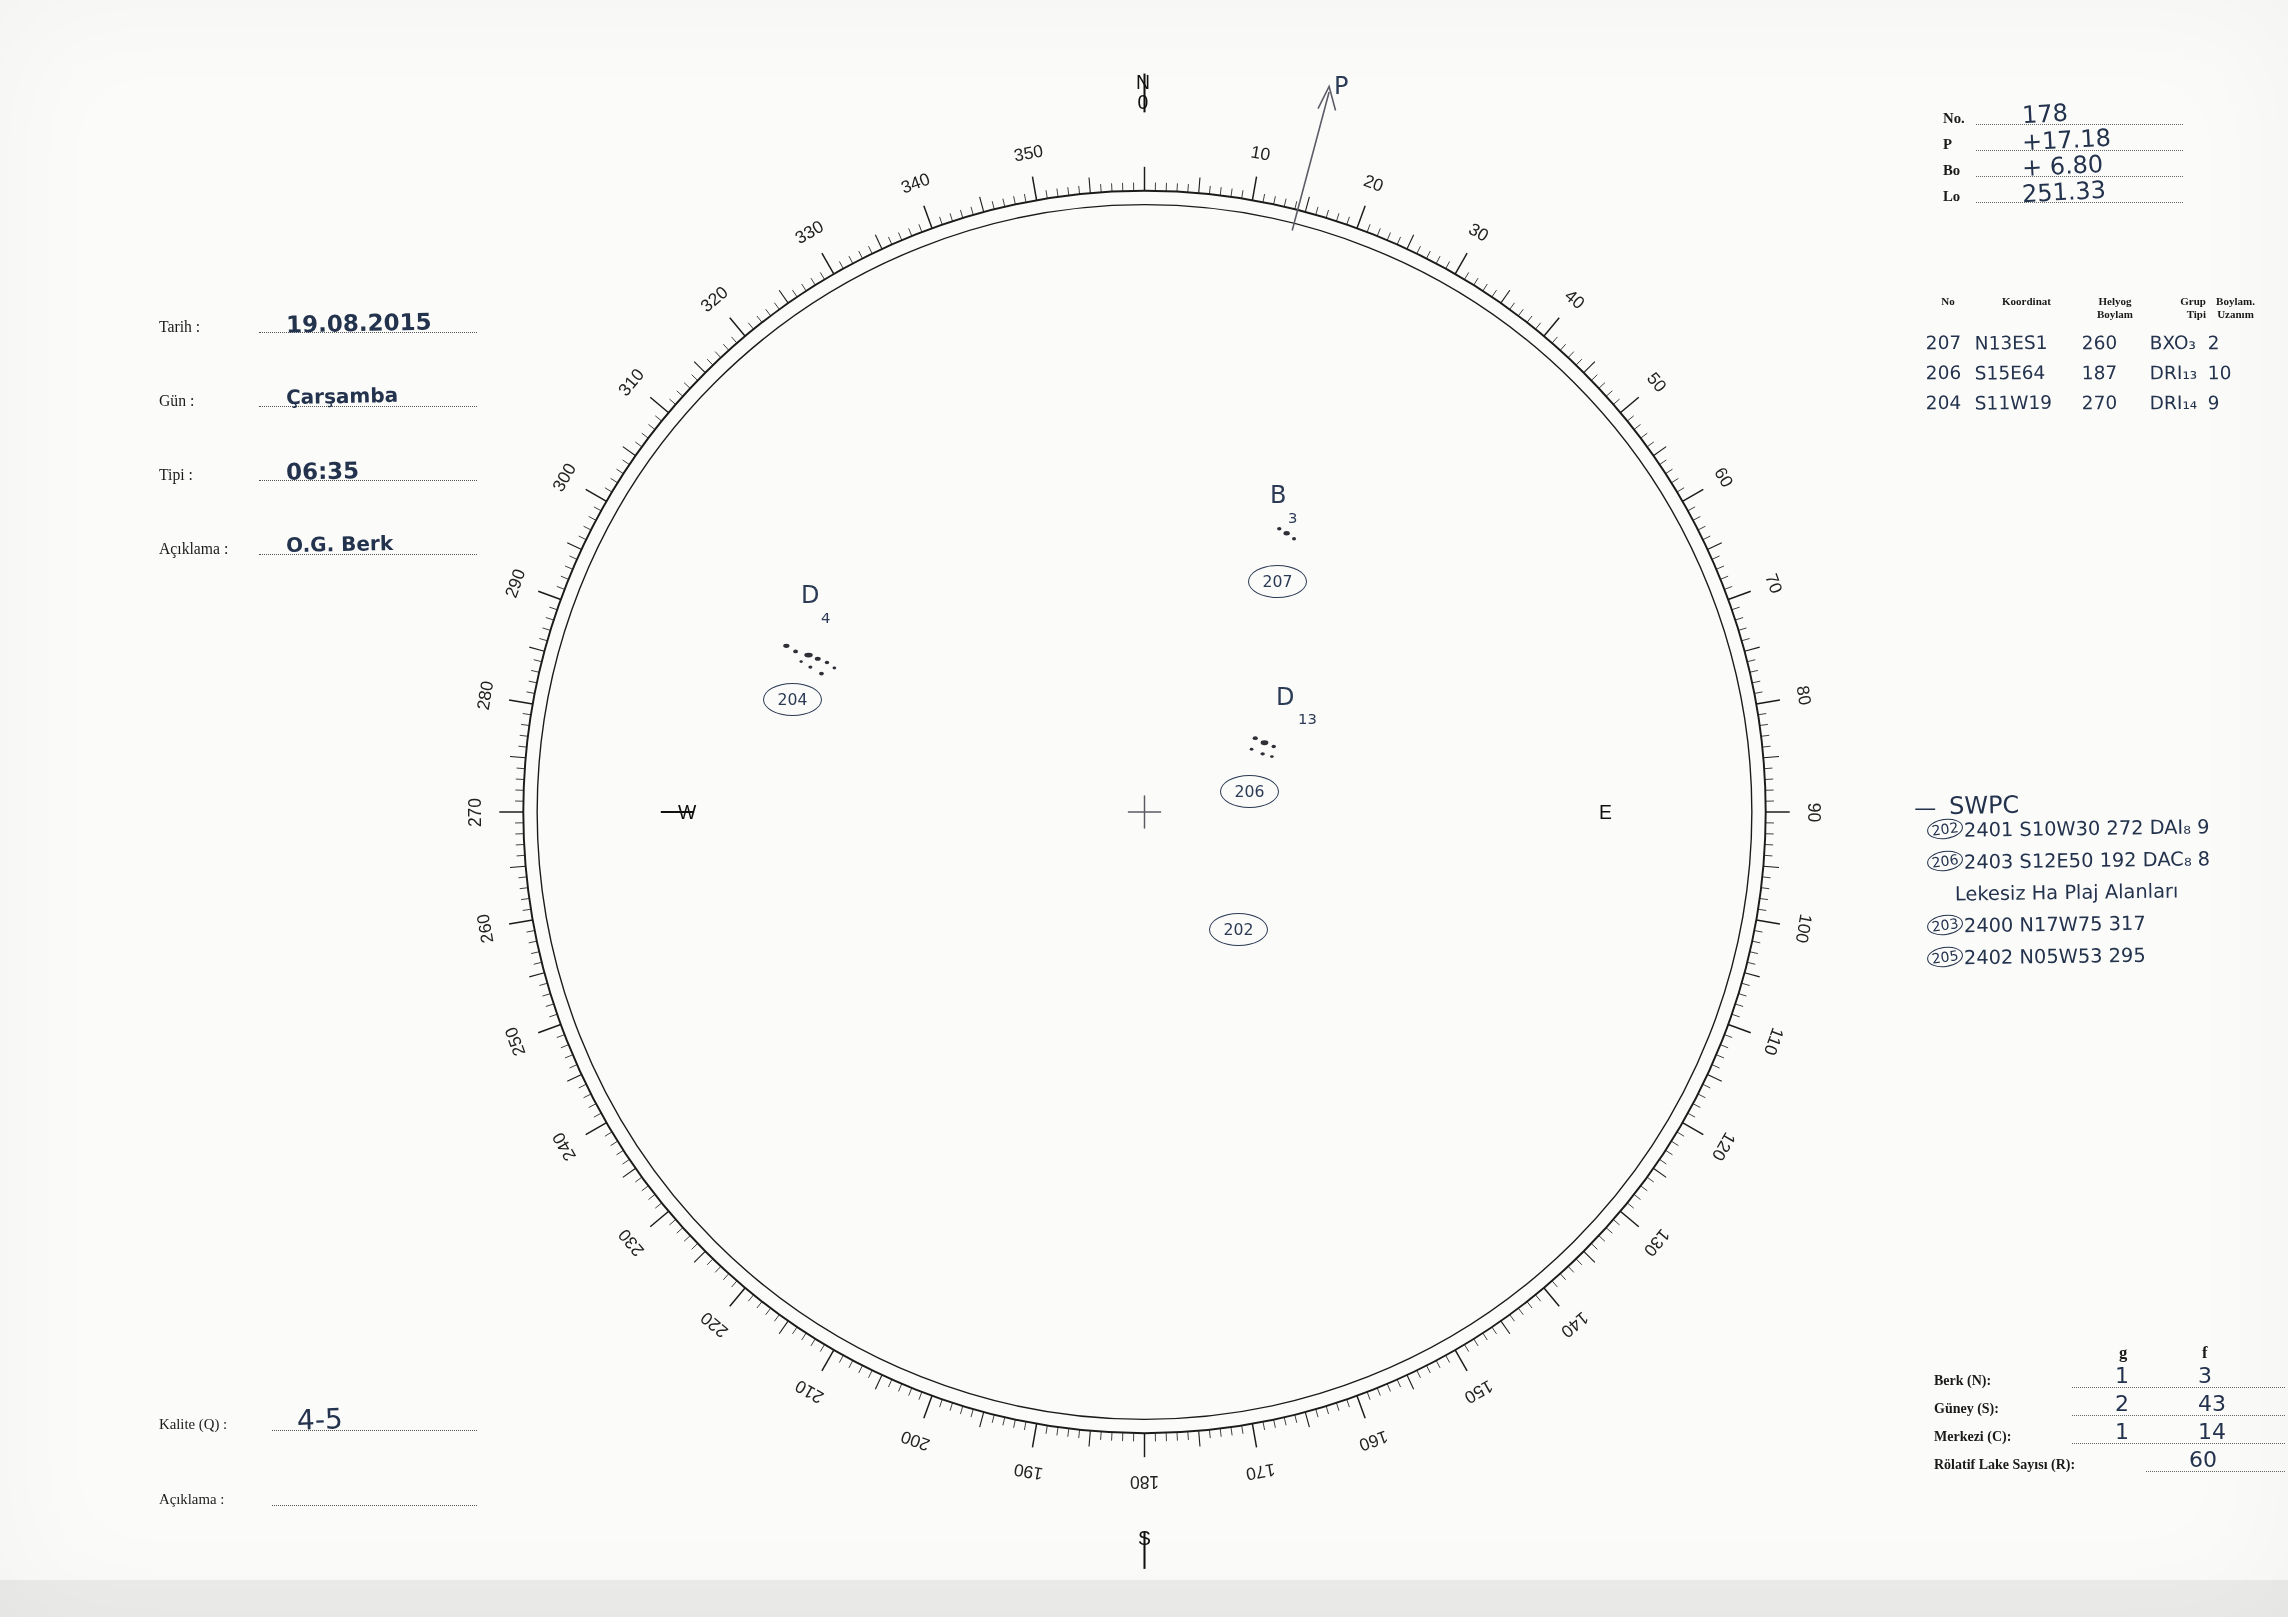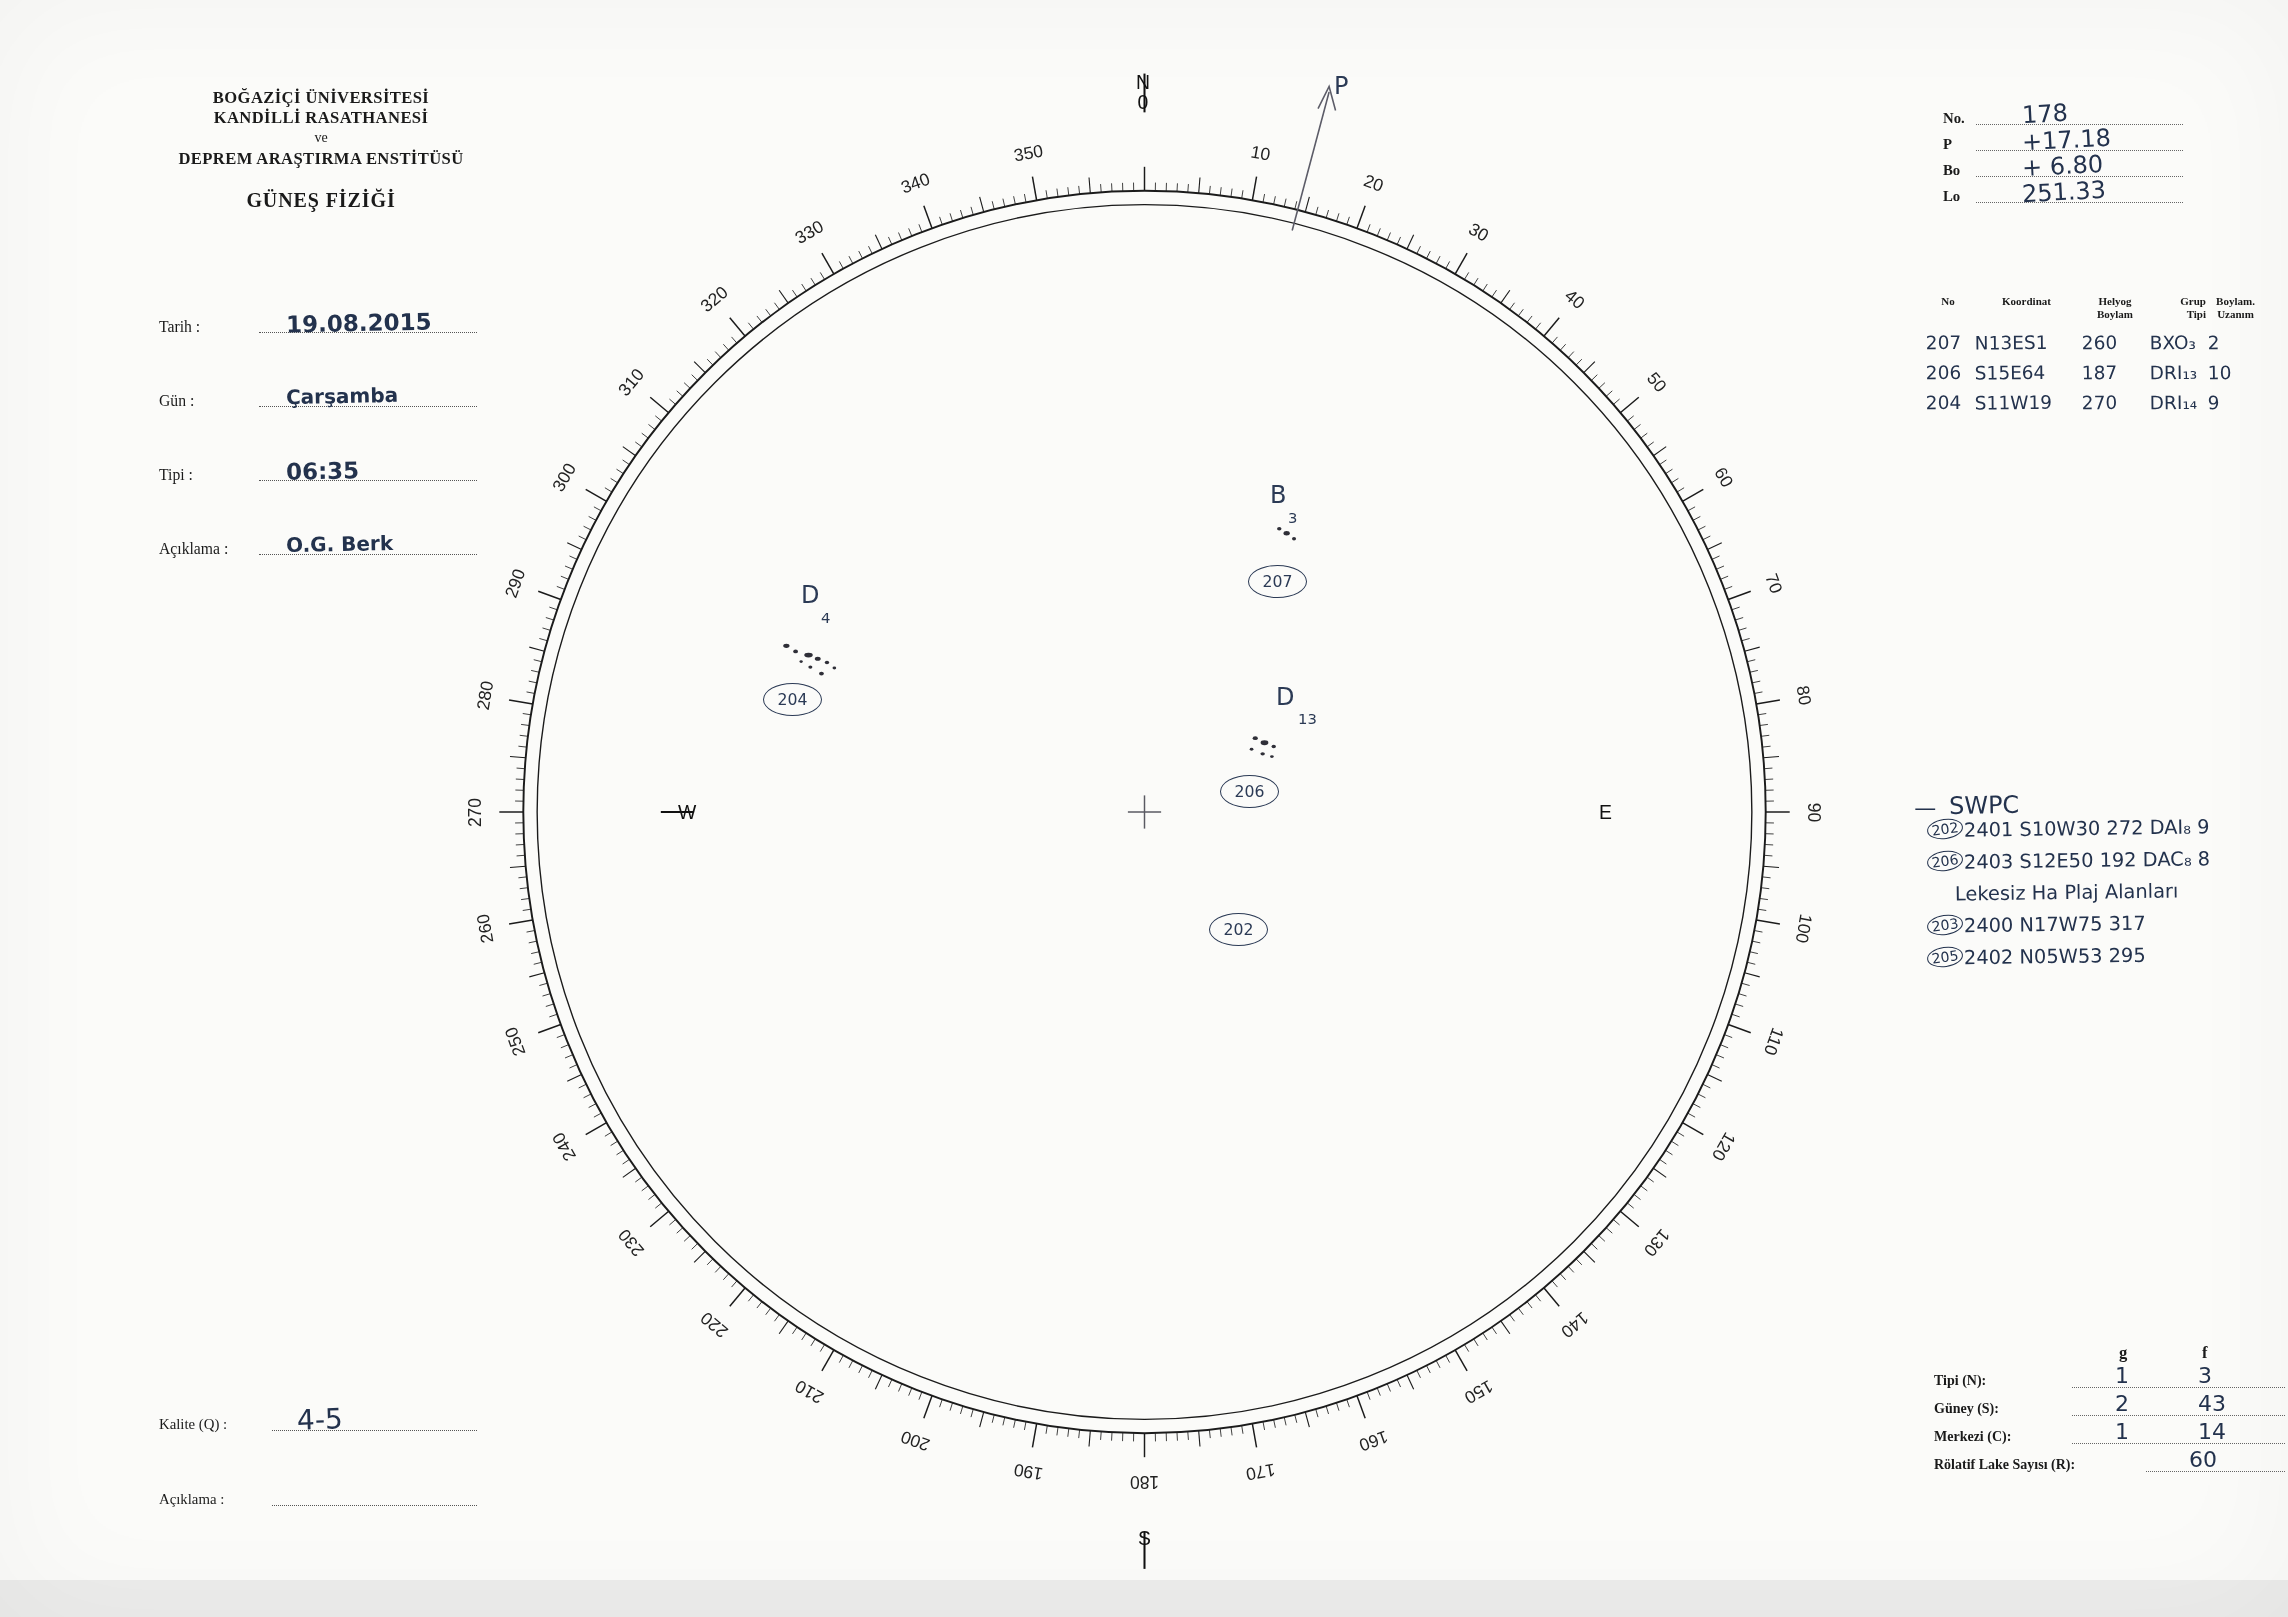--- a/index.html
+++ b/index.html
@@ -89,27 +89,20 @@
        display:flex;align-items:center;justify-content:center;}
   .grp{position:absolute;}
   .pen{fill:#2f2f38;}
   .band{position:absolute;left:0;top:1580px;width:2289px;height:38px;background:#ececeb;}
 </style>
 </head>
 <body>
 
 <div class="sheet">
 
-  <div class="hdr">
-    <div class="l1">BOĞAZİÇİ ÜNİVERSİTESİ</div>
-    <div class="l2">KANDİLLİ RASATHANESİ</div>
-    <div class="l3">ve</div>
-    <div class="l4">DEPREM ARAŞTIRMA ENSTİTÜSÜ</div>
-    <div class="title">GÜNEŞ FİZİĞİ</div>
-  </div>
 
   <div class="fields">
     <div class="frow">
       <span class="flabel">Tarih :</span>
       <span class="fdots"></span>
       <span class="fval">19.08.2015</span>
     </div>
     <div class="frow">
       <span class="flabel">Gün :</span>
       <span class="fdots"></span>
@@ -697,21 +690,21 @@
       <span class="txt">2402  N05W53   295</span>
     </div>
   </div>
 
   <div class="counts">
     <div class="ch">
       <span class="g">g</span>
       <span class="f">f</span>
     </div>
     <div class="crow">
-      <span class="lab">Tipi (N):</span>
+      <span class="lab">Berk (N):</span>
       <span class="dots"></span>
       <span class="v1">1</span>
       <span class="v2">3</span>
     </div>
     <div class="crow">
       <span class="lab">Güney (S):</span>
       <span class="dots"></span>
       <span class="v1">2</span>
       <span class="v2">43</span>
     </div>

